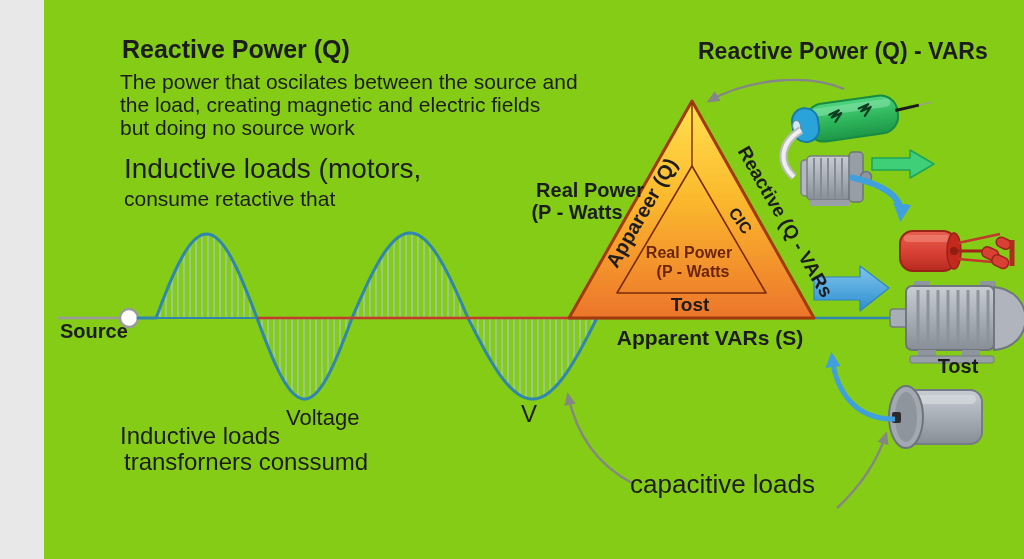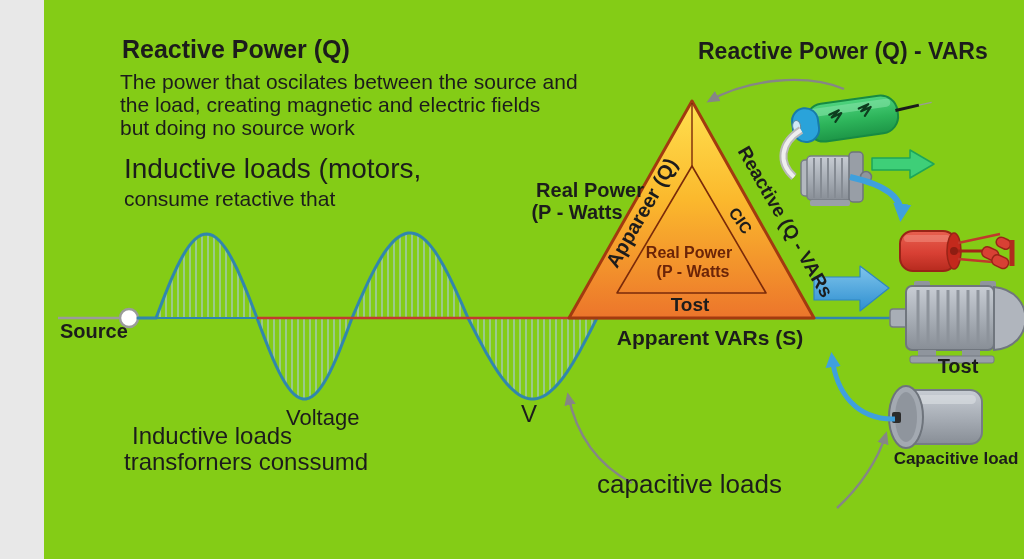--- a/index.html
+++ b/index.html
@@ -231,31 +231,30 @@
 
 <div class="t" style="left:80px;top:154px;font-size:28px;">Inductive loads (motors,</div>
 <div class="t" style="left:80px;top:188px;font-size:21px;">consume retactive that</div>
 
 <div class="t b" style="left:654px;top:39px;font-size:23px;">Reactive Power (Q) - VARs</div>
 
 <div class="t b" style="left:16px;top:321px;font-size:20px;">Source</div>
 <div class="t" style="left:242px;top:406px;font-size:22px;text-align:center;">Voltage</div>
 <div class="t" style="left:477px;top:401px;font-size:24px;">V</div>
 
-<div class="t" style="left:88px;top:423px;font-size:24px;">Inductive loads</div>
+<div class="t" style="left:76px;top:423px;font-size:24px;">Inductive loads</div>
 <div class="t" style="left:80px;top:449px;font-size:24px;">transforners conssumd</div>
 
-<div class="t" style="left:553px;top:470px;font-size:26px;">capacitive loads</div>
+<div class="t" style="left:586px;top:470px;font-size:26px;">capacitive loads</div>
 
 <div class="c b" style="left:546px;top:190px;font-size:20px;">Real Power</div>
 <div class="c b" style="left:533px;top:212px;font-size:20px;">(P - Watts</div>
 <div class="c b" style="left:598px;top:213px;font-size:20px;transform:translate(-50%,-50%) rotate(-60deg);">Appareer (Q)</div>
 <div class="c b" style="left:741px;top:222px;font-size:19px;transform:translate(-50%,-50%) rotate(60deg);">Reactive (Q - VARs</div>
 <div class="c b" style="left:696px;top:221px;font-size:16px;transform:translate(-50%,-50%) rotate(55deg);">CIC</div>
 <div class="c b" style="left:645px;top:253px;font-size:16px;color:#6b2408;">Real Power</div>
 <div class="c b" style="left:649px;top:272px;font-size:16px;color:#6b2408;">(P - Watts</div>
 <div class="c b" style="left:646px;top:305px;font-size:19px;">Tost</div>
 <div class="c b" style="left:666px;top:338px;font-size:21px;">Apparent VARs (S)</div>
 
 <div class="c b" style="left:914px;top:366px;font-size:20px;">Tost</div>
-<div class="c b" style="left:912px;top:459px;font-size:17px;">Capacitive load</div>
 
 </div>
 
 </body></html>

